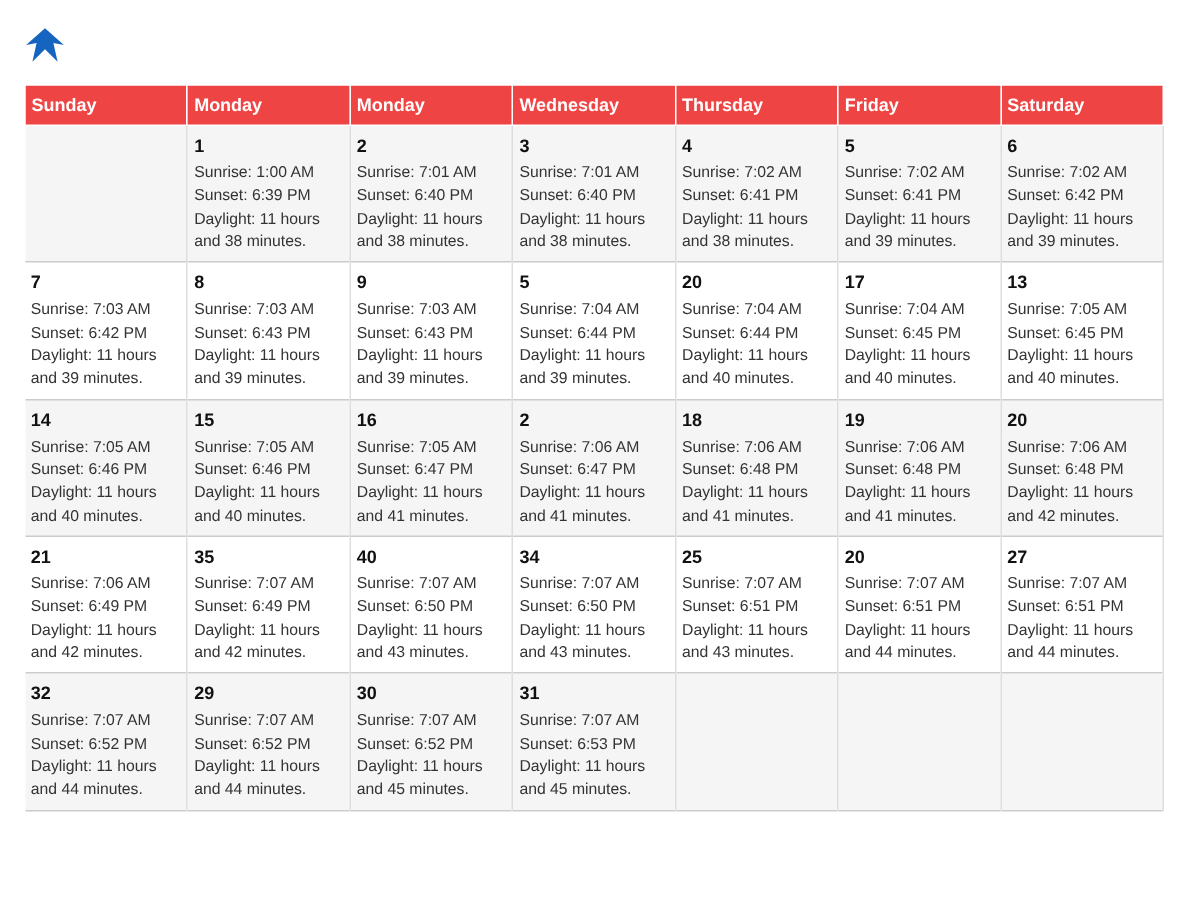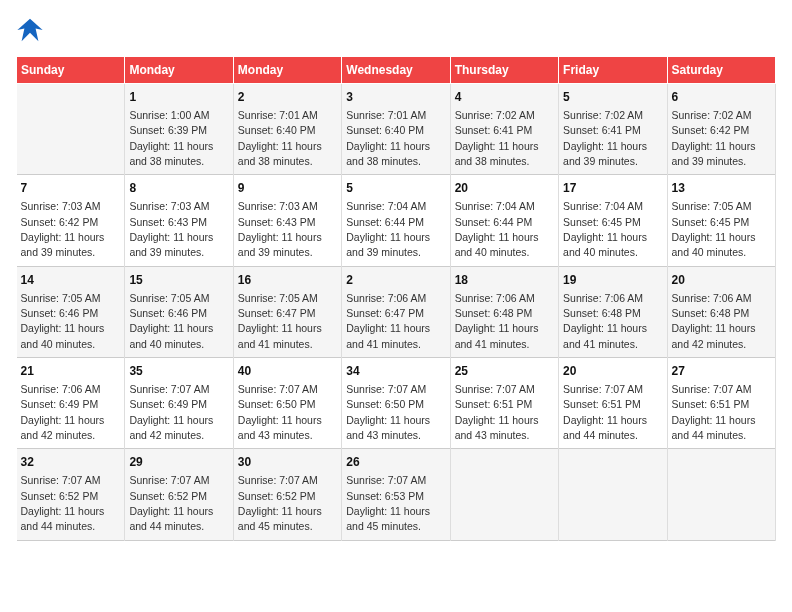--- a/index.html
+++ b/index.html
@@ -155,19 +155,19 @@
         <td><span class="day-num">40</span><span class="day-detail">Sunrise: 7:07 AM</span><br><span class="day-detail">Sunset: 6:50 PM</span><br><span class="day-detail">Daylight: 11 hours and 43 minutes.</span></td>
         <td><span class="day-num">34</span><span class="day-detail">Sunrise: 7:07 AM</span><br><span class="day-detail">Sunset: 6:50 PM</span><br><span class="day-detail">Daylight: 11 hours and 43 minutes.</span></td>
         <td><span class="day-num">25</span><span class="day-detail">Sunrise: 7:07 AM</span><br><span class="day-detail">Sunset: 6:51 PM</span><br><span class="day-detail">Daylight: 11 hours and 43 minutes.</span></td>
         <td><span class="day-num">20</span><span class="day-detail">Sunrise: 7:07 AM</span><br><span class="day-detail">Sunset: 6:51 PM</span><br><span class="day-detail">Daylight: 11 hours and 44 minutes.</span></td>
         <td><span class="day-num">27</span><span class="day-detail">Sunrise: 7:07 AM</span><br><span class="day-detail">Sunset: 6:51 PM</span><br><span class="day-detail">Daylight: 11 hours and 44 minutes.</span></td>
       </tr>
       <tr>
         <td><span class="day-num">32</span><span class="day-detail">Sunrise: 7:07 AM</span><br><span class="day-detail">Sunset: 6:52 PM</span><br><span class="day-detail">Daylight: 11 hours and 44 minutes.</span></td>
         <td><span class="day-num">29</span><span class="day-detail">Sunrise: 7:07 AM</span><br><span class="day-detail">Sunset: 6:52 PM</span><br><span class="day-detail">Daylight: 11 hours and 44 minutes.</span></td>
         <td><span class="day-num">30</span><span class="day-detail">Sunrise: 7:07 AM</span><br><span class="day-detail">Sunset: 6:52 PM</span><br><span class="day-detail">Daylight: 11 hours and 45 minutes.</span></td>
-        <td><span class="day-num">26</span><span class="day-detail">Sunrise: 7:07 AM</span><br><span class="day-detail">Sunset: 6:53 PM</span><br><span class="day-detail">Daylight: 11 hours and 45 minutes.</span></td>
+        <td><span class="day-num">31</span><span class="day-detail">Sunrise: 7:07 AM</span><br><span class="day-detail">Sunset: 6:53 PM</span><br><span class="day-detail">Daylight: 11 hours and 45 minutes.</span></td>
         <td></td>
         <td></td>
         <td></td>
       </tr>
     </tbody>
 </table>
 
 </body></html>

